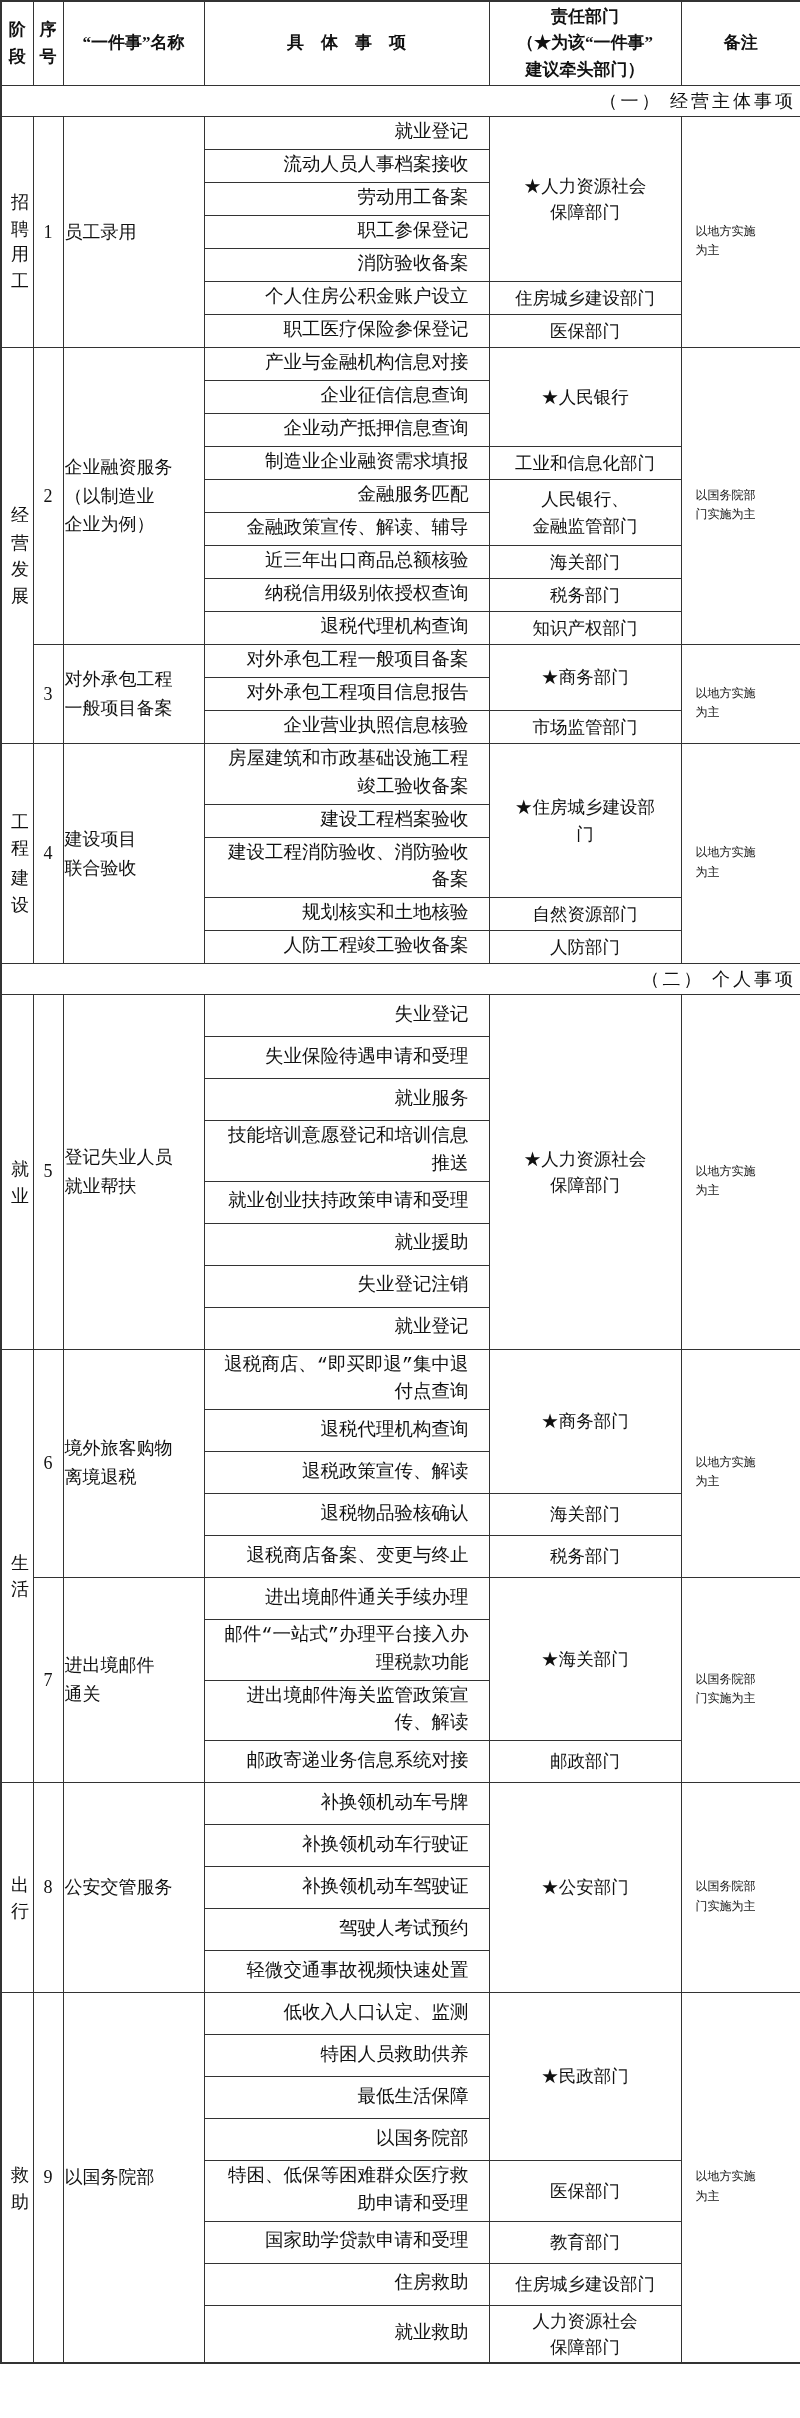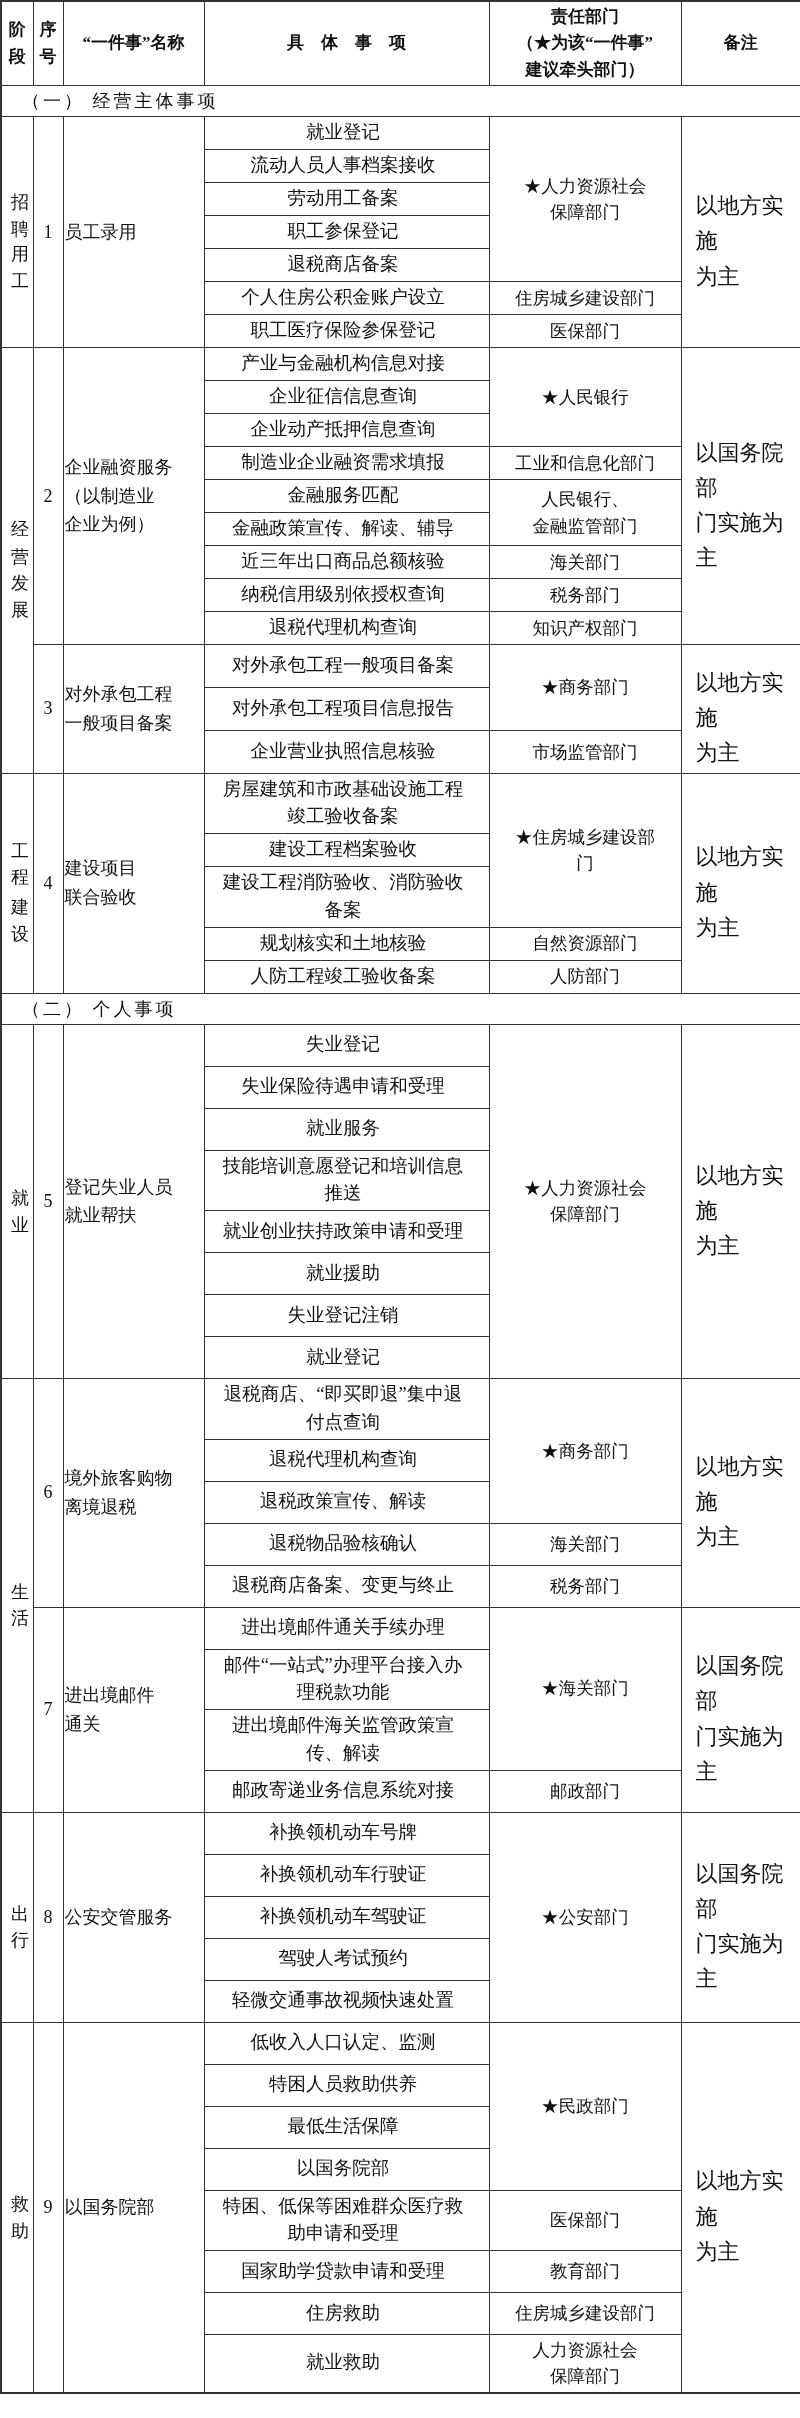--- a/index.html
+++ b/index.html
@@ -5,45 +5,46 @@
   html,body{margin:0;padding:0;background:#fff;}
   body{width:800px;font-family:"Liberation Serif","DejaVu Serif",serif;color:#111;}
   table{border-collapse:collapse;width:800px;table-layout:fixed;}
   td,th{border:1px solid #333;vertical-align:middle;box-sizing:border-box;}
   table{border:2px solid #333;}
   thead th{
     font-weight:bold;font-size:17px;height:80px;text-align:center;
     white-space:pre-line;line-height:1.55;padding:2px 0;
   }
   .section-row td{
-    font-size:18px;height:31px;padding:2px 4px 2px 20px;
-    letter-spacing:3px;text-align:left;margin-top:28px;
+    font-size:18px;height:31px;padding:2px 4px 2px 12px;
+    letter-spacing:3px;text-align:right;margin-top:28px;
   }
   .stage-cell{
     writing-mode:vertical-lr;text-orientation:upright;
     letter-spacing:1.5em;font-size:18px;text-align:center;
     padding:4px 0 4px 4px;line-height:1.2;
   }
   .num-cell{text-align:center;font-size:18px;padding:0;}
   .name-cell{
     text-align:left;font-size:18px;white-space:pre-line;
     line-height:1.6;padding:2px 1px;
   }
   .item-cell{
-    text-align:center;font-size:18.5px;line-height:1.5;
+    text-align:right;font-size:18.5px;line-height:1.5;
     padding:2px 20px 2px 13px;
+    font-family:Liberation Mono, monospace;
   }
   .secA .item-cell{height:33px;}
   .secB .item-cell{height:42px;margin-top:20px;}
   .dept-cell{
     text-align:center;font-size:17.5px;white-space:pre-line;
     line-height:1.5;padding:2px 20px;
   }
   .note-cell{
-    text-align:left;font-size:22px;white-space:pre-line;
+    text-align:left;font-size:12px;white-space:pre-line;
     line-height:1.6;padding:20px 2px 2px 14px;
   }
 </style>
 </head>
 <body>
 
 <div>
   <table id="grid">
     <colgroup>
       <col style="width:32px">
@@ -82,21 +83,21 @@
         <tr class="secA">
           <td class="item-cell">流动人员人事档案接收</td>
         </tr>
         <tr class="secA">
           <td class="item-cell">劳动用工备案</td>
         </tr>
         <tr class="secA">
           <td class="item-cell">职工参保登记</td>
         </tr>
         <tr class="secA">
-          <td class="item-cell">退税商店备案</td>
+          <td class="item-cell">消防验收备案</td>
         </tr>
         <tr class="secA">
           <td class="item-cell">个人住房公积金账户设立</td>
           <td class="dept-cell" rowspan="1">住房城乡建设部门</td>
         </tr>
         <tr class="secA">
           <td class="item-cell">职工医疗保险参保登记</td>
           <td class="dept-cell" rowspan="1">医保部门</td>
         </tr>
         <tr class="secA">

